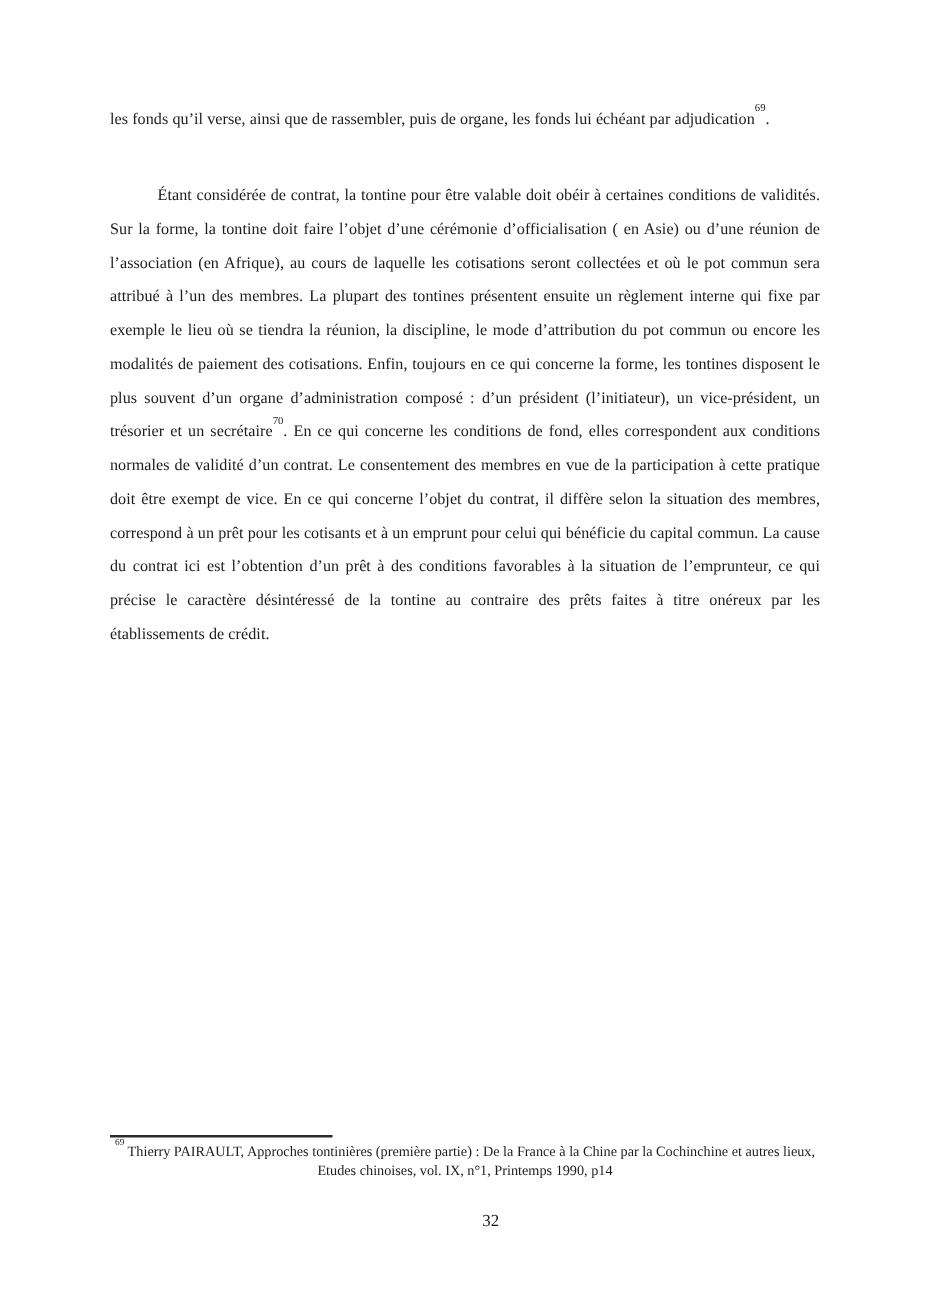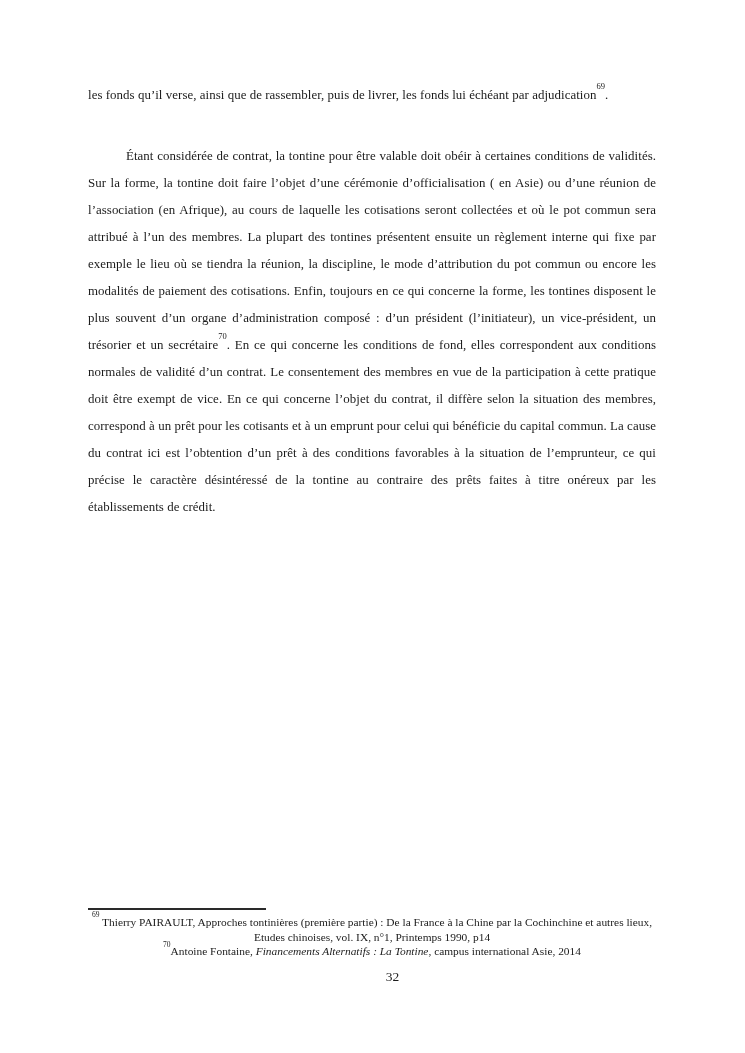--- a/index.html
+++ b/index.html
@@ -76,31 +76,30 @@
     padding-left: 20px;
   }
 </style>
 </head>
 <body>
 
 <div class="page">
 
   <div class="body-text">
 
-    <p class="para"><span>les fonds qu’il verse, ainsi que de rassembler, puis de livrer, les fonds lui échéant par adjudication</span><sup class="fnref">69</sup><span>.</span></p>
+    <p class="para"><span>les fonds qu’il verse, ainsi que de rassembler, puis de organe, les fonds lui échéant par adjudication</span><sup class="fnref">69</sup><span>.</span></p>
 
     <p class="para para-indent"><span>Étant considérée de contrat, la tontine pour être valable doit obéir à certaines conditions de validités. Sur la forme, la tontine doit faire l’objet d’une cérémonie d’officialisation ( en Asie) ou d’une réunion de l’association (en Afrique), au cours de laquelle les cotisations seront collectées et où le pot commun sera attribué à l’un des membres. La plupart des tontines présentent ensuite un règlement interne qui fixe par exemple le lieu où se tiendra la réunion, la discipline, le mode d’attribution du pot commun ou encore les modalités de paiement des cotisations. Enfin, toujours en ce qui concerne la forme, les tontines disposent le plus souvent d’un organe d’administration composé : d’un président (l’initiateur), un vice-président, un trésorier et un secrétaire</span><sup class="fnref">70</sup><span>. En ce qui concerne les conditions de fond, elles correspondent aux conditions normales de validité d’un contrat. Le consentement des membres en vue de la participation à cette pratique doit être exempt de vice. En ce qui concerne l’objet du contrat, il diffère selon la situation des membres, correspond à un prêt pour les cotisants et à un emprunt pour celui qui bénéficie du capital commun. La cause du contrat ici est l’obtention d’un prêt à des conditions favorables à la situation de l’emprunteur, ce qui précise le caractère désintéressé de la tontine au contraire des prêts faites à titre onéreux par les établissements de crédit.</span></p>
 
   </div>
 
   <div class="footnotes">
 
     <div class="fn-sep"></div>
 
     <p class="fn"><sup class="fnref">69</sup><span> Thierry PAIRAULT, Approches tontinières (première partie) : De la France à la Chine par la Cochinchine et autres lieux, Etudes chinoises, vol. IX, n°1, Printemps 1990, p14</span></p>
 
-    <p class="fn"><sup class="fnref">70</sup><span>Antoine Fontaine, </span><em>Financements Alternatifs : La Tontine</em><span>, campus international Asie, 2014</span></p>
 
   </div>
 
   <div class="page-number">32</div>
 
 </div>
 
 </body></html>

